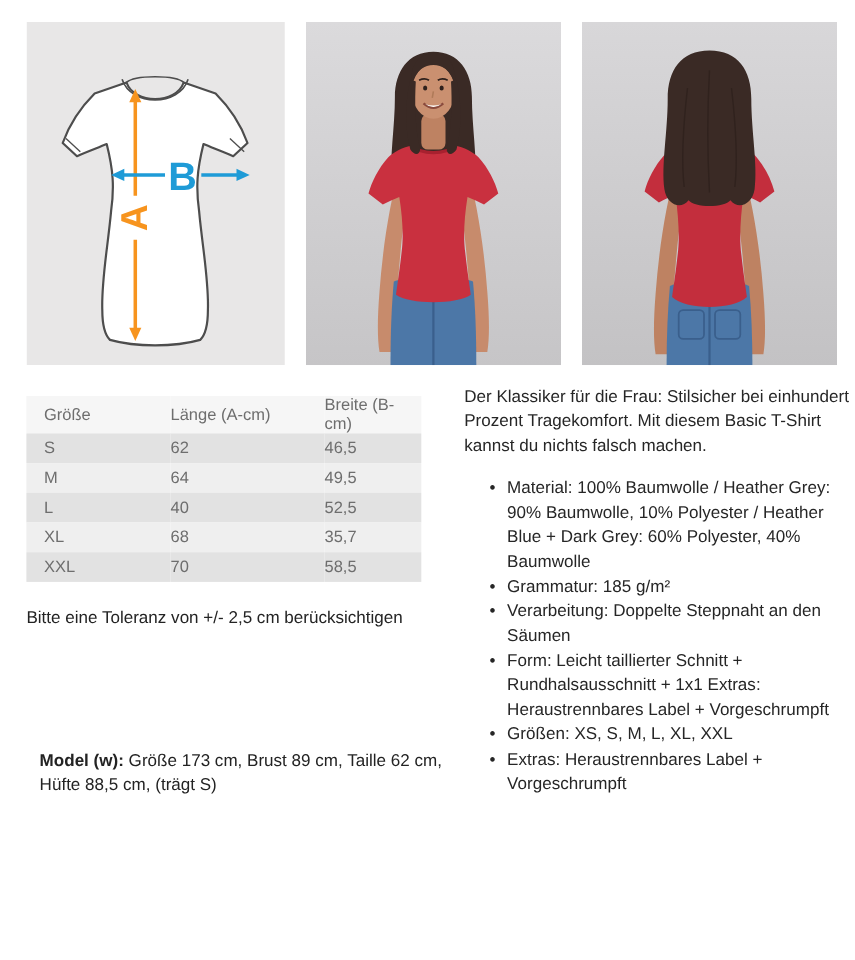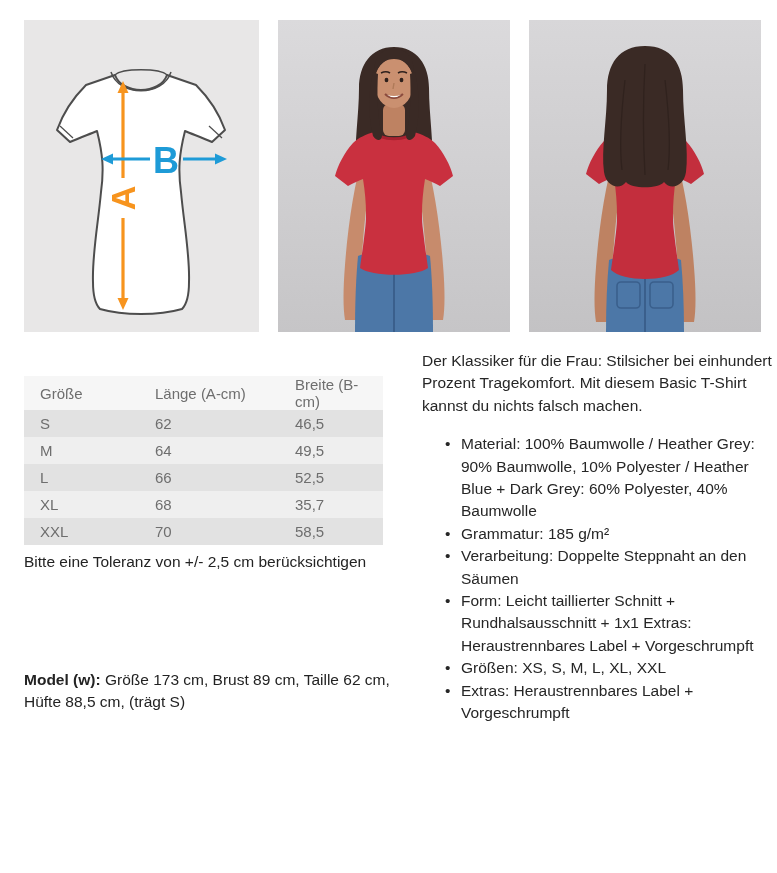--- a/index.html
+++ b/index.html
@@ -4,33 +4,33 @@
 <style>
   html,body{margin:0;padding:0;background:#fff;}
   .page{position:relative;width:777px;height:873px;background:#fff;overflow:hidden;
         font-family:"Liberation Sans","DejaVu Sans",sans-serif;}
   .top-row{position:absolute;left:24px;top:20px;display:flex;gap:19px;}
   .panel{height:312px;overflow:hidden;}
   .panel svg{display:block;}
   .panel-diagram{width:235px;}
   .panel-photo{width:232px;}
 
-  .left-col{position:absolute;left:24px;top:376px;width:372px;}
+  .left-col{position:absolute;left:24px;top:360px;width:372px;}
   table.size-table{border-collapse:collapse;width:359px;table-layout:fixed;
                    font-size:15px;color:#6e6e6e;}
   table.size-table th,table.size-table td{height:27px;padding:0;font-weight:400;
                    text-align:left;vertical-align:middle;}
   table.size-table th:nth-child(1),table.size-table td:nth-child(1){width:115px;padding-left:16px;}
   table.size-table th:nth-child(2),table.size-table td:nth-child(2){width:140px;}
   table.size-table thead tr{background:#f6f6f6;}
   table.size-table tbody tr:nth-child(odd){background:#e2e2e2;}
   table.size-table tbody tr:nth-child(even){background:#efefef;}
 
-  .tolerance{margin:8px 0 0 0;font-size:15.5px;color:#232323;}
-  .model-info{position:absolute;left:24px;top:669px;width:378px;margin:0;
+  .tolerance{margin:24px 0 0 0;font-size:15.5px;color:#232323;}
+  .model-info{position:absolute;left:24px;top:669px;width:378px;margin:12px;
               font-size:15.5px;line-height:22.4px;color:#232323;}
   .model-info b{font-weight:700;}
 
   .right-col{position:absolute;left:422px;top:350px;width:367px;
              font-size:15.5px;line-height:22.4px;color:#262626;}
   .right-col p{margin:0 0 9px 0;}
   ul.bullets{list-style:none;margin:16px;padding:0;}
   ul.bullets li{position:relative;padding-left:23px;}
   ul.bullets li::before{content:"\2022";position:absolute;left:7px;top:0;color:#262626;}
 </style>
@@ -179,21 +179,21 @@
             <td>62</td>
             <td>46,5</td>
           </tr>
           <tr>
             <td>M</td>
             <td>64</td>
             <td>49,5</td>
           </tr>
           <tr>
             <td>L</td>
-            <td>66</td>
+            <td>40</td>
             <td>52,5</td>
           </tr>
           <tr>
             <td>XL</td>
             <td>68</td>
             <td>35,7</td>
           </tr>
           <tr>
             <td>XXL</td>
             <td>70</td>

